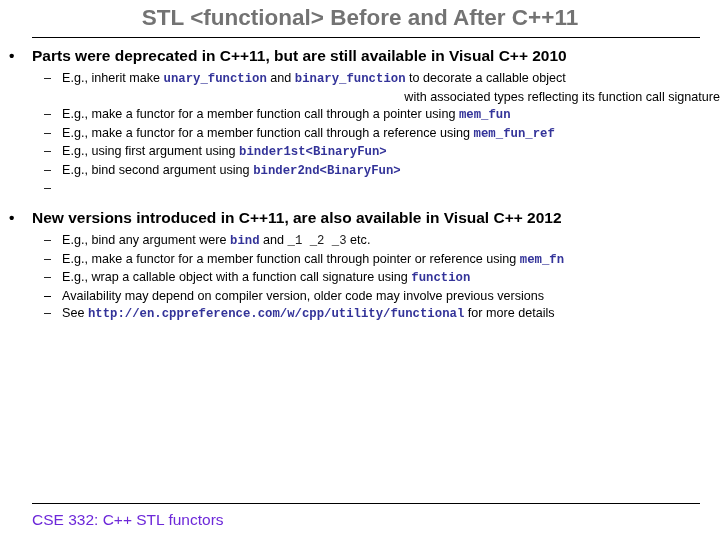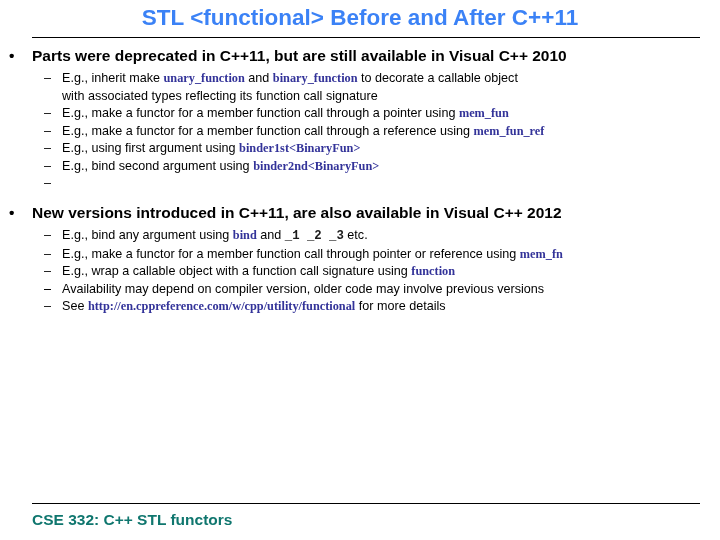--- a/index.html
+++ b/index.html
@@ -29,21 +29,21 @@
     position: absolute;
     left: 0;
     top: 4px;
     width: 720px;
     text-align: center;
   }
   .slide-title {
     font-family: "Liberation Sans", sans-serif;
     font-size: 22.5px;
     font-weight: bold;
-    color: #3b82f6;
+    color: #737373;
     letter-spacing: 0px;
     line-height: 28px;
     white-space: nowrap;
   }
   .title-rule {
     position: absolute;
     left: 32px;
     top: 37px;
     width: 668px;
     height: 0;
@@ -91,56 +91,57 @@
   .lvl2 .bullet-dash {
     position: absolute;
     left: 44px;
     top: 0;
     font-size: 12.6px;
     line-height: 17.5px;
     color: #000000;
   }
   .lvl2 .wrap {
     display: block;
+    text-align: right;
   }
 
   .block-gap {
     height: 28px;
   }
 
   code, .code {
-    font-family: Liberation Serif, serif;
+    font-family: Liberation Mono, monospace;
     font-size: 12.3px;
     font-weight: bold;
     color: #333399;
     letter-spacing: 0px;
   }
   .code-dark {
     font-family: "Liberation Mono", "DejaVu Sans Mono", monospace;
     font-size: 12.3px;
-    font-weight: bold;
+    font-weight: normal;
     color: #1a1a1a;
   }
 
   
   .footer-rule {
     position: absolute;
     left: 32px;
     top: 503px;
     width: 668px;
     height: 0;
     border-top: 1.6px solid #000000;
   }
   .footer-text {
     position: absolute;
     left: 32px;
     top: 509px;
     font-size: 15.5px;
-    font-weight: bold;
-    color: #0f766e;
+    font-weight: normal;
+    color: #6d28d9;
     line-height: 22px;
     white-space: nowrap;
   }
 </style>
 </head>
 <body>
 
 <div class="slide">
 
   <div class="title-block">
@@ -155,21 +156,21 @@
           <div class="lvl2"><span class="bullet-dash">–</span><span><span>E.g., inherit make </span><code class="code">unary_function</code><span> and </span><code class="code">binary_function</code><span> to decorate a callable object</span></span><span class="wrap">with associated types reflecting its function call signature</span></div>
           <div class="lvl2"><span class="bullet-dash">–</span><span><span>E.g., make a functor for a member function call through a pointer using </span><code class="code">mem_fun</code></span></div>
           <div class="lvl2"><span class="bullet-dash">–</span><span><span>E.g., make a functor for a member function call through a reference using </span><code class="code">mem_fun_ref</code></span></div>
           <div class="lvl2"><span class="bullet-dash">–</span><span><span>E.g., using first argument using </span><code class="code">binder1st&lt;BinaryFun&gt;</code></span></div>
           <div class="lvl2"><span class="bullet-dash">–</span><span><span>E.g., bind second argument using </span><code class="code">binder2nd&lt;BinaryFun&gt;</code></span></div>
           <div class="lvl2"><span class="bullet-dash">–</span></div>
         </div>
         <div class="block-gap"></div>
         <div class="lvl1"><span class="bullet-dot">•</span><span>New versions introduced in C++11, are also available in Visual C++ 2012</span></div>
         <div class="lvl2-group">
-          <div class="lvl2"><span class="bullet-dash">–</span><span><span>E.g., bind any argument using </span><code class="code">bind</code><span> and </span><code class="code-dark">_1 _2 _3</code><span> etc.</span></span></div>
+          <div class="lvl2"><span class="bullet-dash">–</span><span><span>E.g., bind any argument were </span><code class="code">bind</code><span> and </span><code class="code-dark">_1 _2 _3</code><span> etc.</span></span></div>
           <div class="lvl2"><span class="bullet-dash">–</span><span><span>E.g., make a functor for a member function call through pointer or reference using </span><code class="code">mem_fn</code></span></div>
           <div class="lvl2"><span class="bullet-dash">–</span><span><span>E.g., wrap a callable object with a function call signature using </span><code class="code">function</code></span></div>
           <div class="lvl2"><span class="bullet-dash">–</span></div>
           <div class="lvl2"><span class="bullet-dash">–</span><span><span>Availability may depend on compiler version, older code may involve previous versions</span></span></div>
           <div class="lvl2"><span class="bullet-dash">–</span><span><span>See </span><code class="code">http://en.cppreference.com/w/cpp/utility/functional</code><span> for more details</span></span></div>
         </div>
       </div>
   </div>
 
   <div class="footer-rule"></div>

